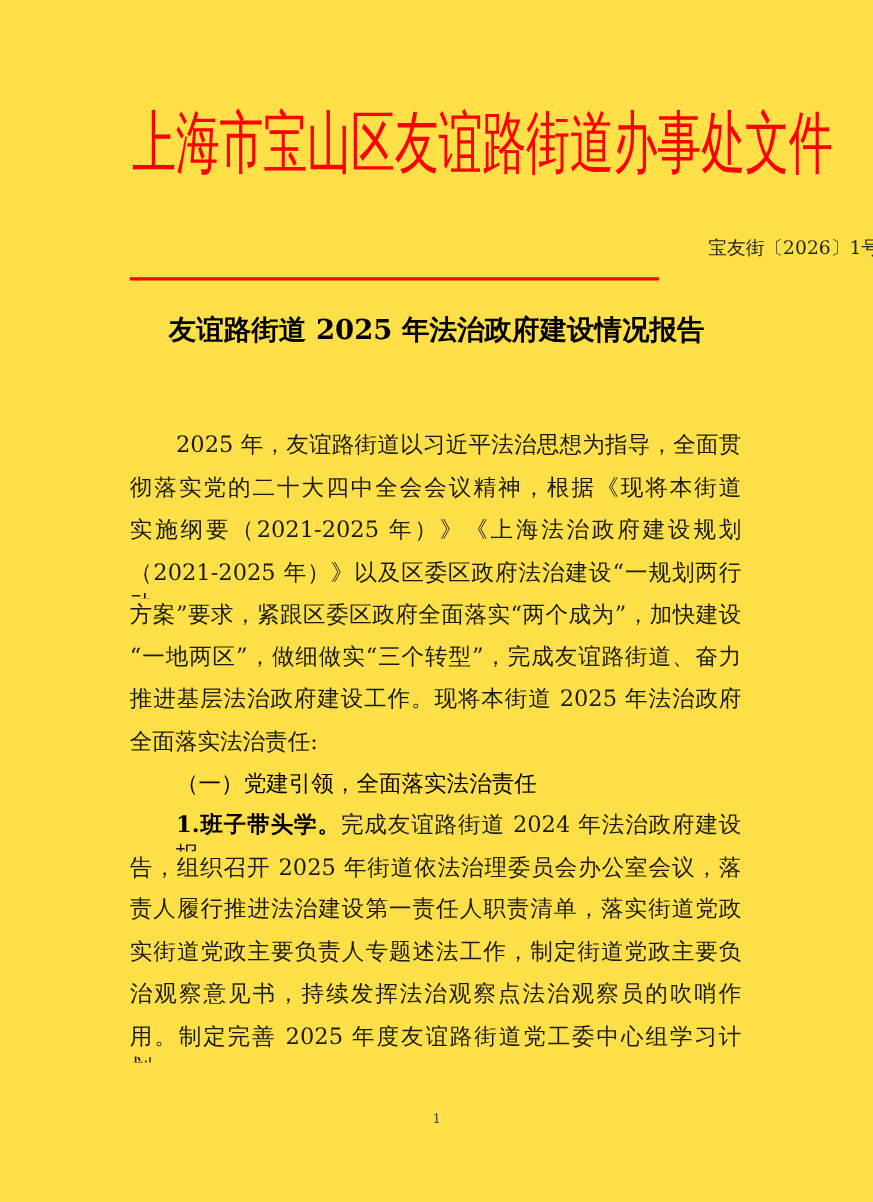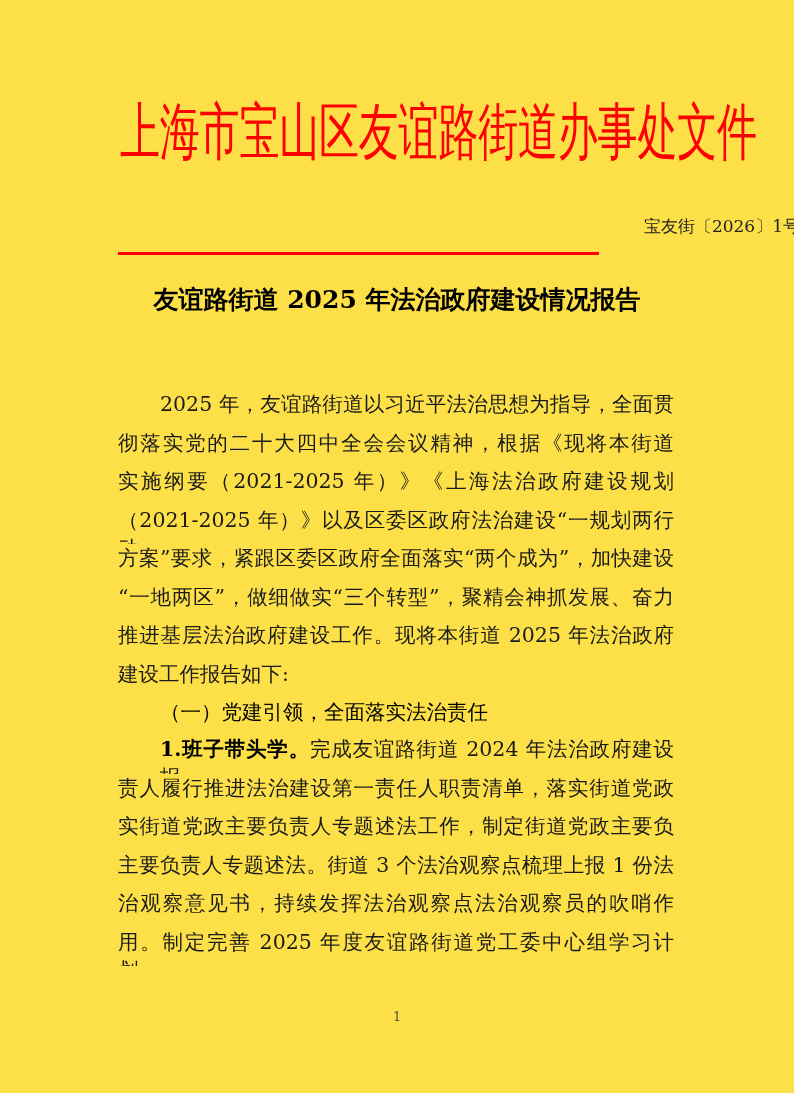--- a/index.html
+++ b/index.html
@@ -46,28 +46,28 @@
   <div class="red-rule"></div>
 
   <div class="report-title">友谊路街道 2025 年法治政府建设情况报告</div>
 
   <div class="body-text">
     <div class="line just indent">2025 年，友谊路街道以习近平法治思想为指导，全面贯</div>
     <div class="line just">彻落实党的二十大四中全会会议精神，根据《现将本街道</div>
     <div class="line just">实施纲要（2021-2025 年）》《上海法治政府建设规划</div>
     <div class="line just">（2021-2025 年）》以及区委区政府法治建设“一规划两行动</div>
     <div class="line just">方案”要求，紧跟区委区政府全面落实“两个成为”，加快建设</div>
-    <div class="line just">“一地两区”，做细做实“三个转型”，聚精会神抓发展、奋力</div>
+    <div class="line just">“一地两区”，做细做实“三个转型”，完成友谊路街道、奋力</div>
     <div class="line just">推进基层法治政府建设工作。现将本街道 2025 年法治政府</div>
-    <div class="line">建设工作报告如下:</div>
+    <div class="line">全面落实法治责任:</div>
 
     <div class="line indent heading" style="height:37px">（一）党建引领，全面落实法治责任</div>
 
     <div class="line just indent"><span class="lead">1.班子带头学。</span><span>完成友谊路街道 2024 年法治政府建设报</span></div>
+    <div class="line just">告，组织召开 2025 年街道依法治理委员会办公室会议，落</div>
     <div class="line just">责人履行推进法治建设第一责任人职责清单，落实街道党政</div>
     <div class="line just">实街道党政主要负责人专题述法工作，制定街道党政主要负</div>
-    <div class="line just">主要负责人专题述法。街道 3 个法治观察点梳理上报 1 份法</div>
     <div class="line just">治观察意见书，持续发挥法治观察点法治观察员的吹哨作</div>
     <div class="line just">用。制定完善 2025 年度友谊路街道党工委中心组学习计划，</div>
   </div>
 
   <div class="page-num">1</div>
 </div>
 
 </body></html>

